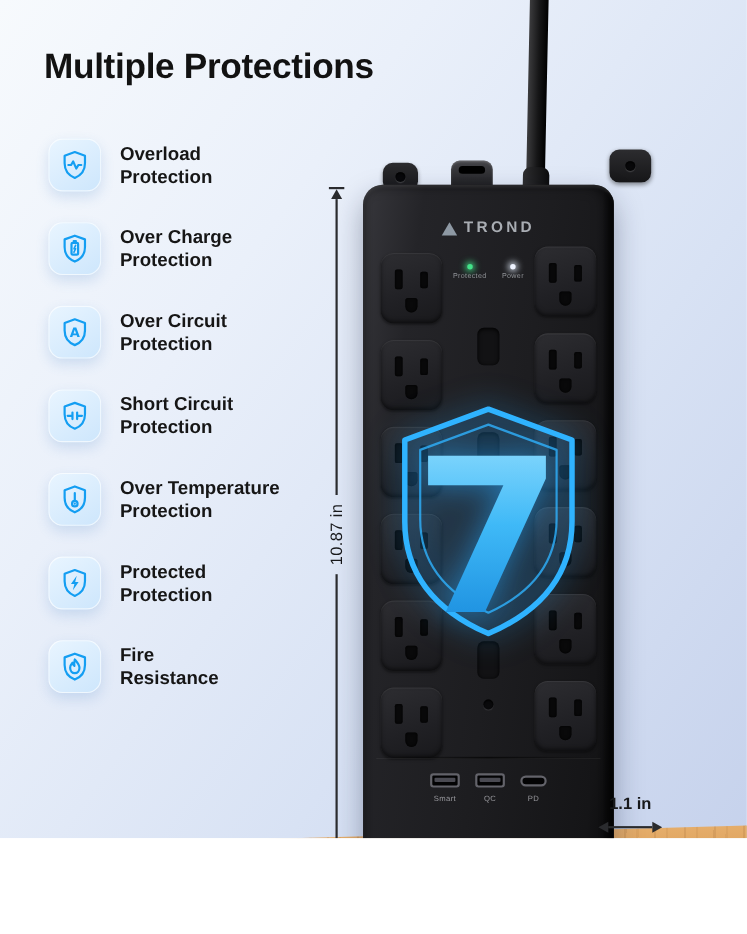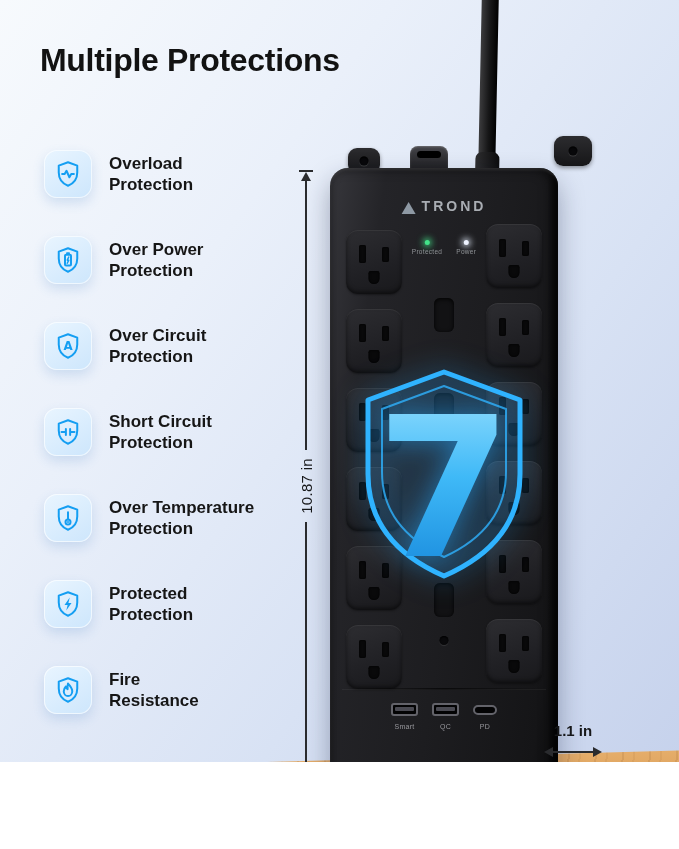--- a/index.html
+++ b/index.html
@@ -6,21 +6,21 @@
   body { font-family:"Liberation Sans", sans-serif; }
   .stage { position:relative; width:679px; height:762px; overflow:hidden;
     background:linear-gradient(126deg,#f7fafd 0%,#eaf0fa 32%,#d8e2f4 66%,#c6d2ec 100%); }
 
   
   .title { position:absolute; left:40px; top:42px; font-size:32px; font-weight:800;
     color:#121212; letter-spacing:-0.3px; z-index:3; }
 
   
   .features { position:absolute; left:44px; top:126px; display:flex; flex-direction:column;
-    gap:38px; list-style:none; z-index:3;margin-top:24px; }
+    gap:28px; list-style:none; z-index:3; }
   .feature { display:flex; align-items:center; gap:17px; }
   .f-icon { width:48px; height:48px; border-radius:13px; flex:0 0 auto;
     background:linear-gradient(145deg,#e9f5ff,#cde6fc);
     box-shadow:0 5px 12px rgba(70,130,200,.20), inset 0 0 0 1px rgba(255,255,255,.65);
     display:flex; align-items:center; justify-content:center; }
   .f-icon svg { width:30px; height:30px; stroke:#149ef2; fill:none;
     stroke-width:1.6; stroke-linecap:round; stroke-linejoin:round; }
   .f-text { font-size:17px; line-height:1.26; font-weight:600; color:#161616; }
 
   
@@ -174,21 +174,21 @@
     <li class="feature">
       <span class="f-icon">
         <svg viewBox="0 0 24 24">
             <path d="M12 2.6 L19.4 5.3 V10.8 C19.4 16.2 16.3 19.7 12 21.4 C7.7 19.7 4.6 16.2 4.6 10.8 V5.3 Z"></path>
             <rect x="9.6" y="7.8" width="4.8" height="8.6" rx="0.9"></rect>
             <line x1="11.2" y1="6.6" x2="12.8" y2="6.6"></line>
             <polyline points="12.6 9.6 11.4 12.1 12.6 12.1 11.4 14.6" stroke-width="1.2"></polyline>
           </svg>
       </span>
       <div class="f-text">
-        <div>Over Power</div>
+        <div>Over Charge</div>
         <div>Protection</div>
       </div>
     </li>
     <li class="feature">
       <span class="f-icon">
         <svg viewBox="0 0 24 24">
             <path d="M12 2.6 L19.4 5.3 V10.8 C19.4 16.2 16.3 19.7 12 21.4 C7.7 19.7 4.6 16.2 4.6 10.8 V5.3 Z"></path>
             <text x="12" y="15.2" text-anchor="middle" font-size="9.5" font-weight="bold" fill="#149ef2" stroke="none" font-family="DejaVu Sans, sans-serif">A</text>
           </svg>
       </span>

